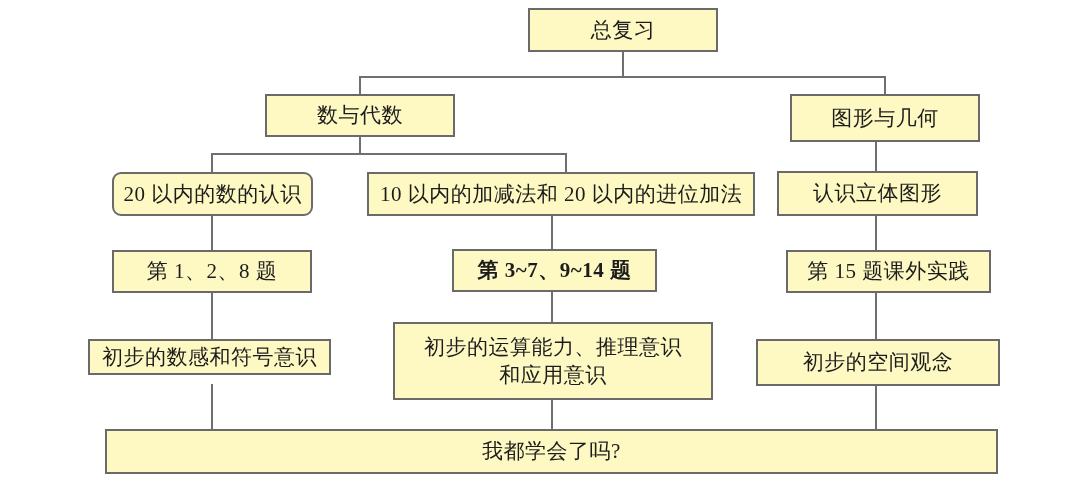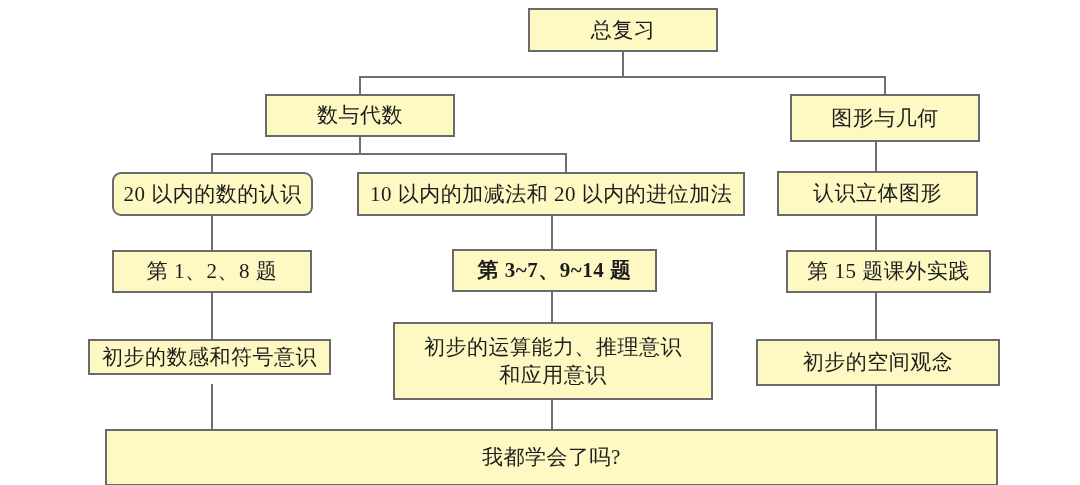--- a/index.html
+++ b/index.html
@@ -35,29 +35,29 @@
 
   .vline, .hline { position: absolute; background: var(--line); z-index: 1; }
   .vline { width: 2px; }
   .hline { height: 2px; }
 
   
   .b-review  { left: 528px; top: 8px;   width: 190px; height: 44px; }
   .b-na      { left: 265px; top: 94px;  width: 190px; height: 43px; }
   .b-geo     { left: 790px; top: 94px;  width: 190px; height: 48px; }
   .b-n20     { left: 112px; top: 172px; width: 201px; height: 44px; border-radius: 9px; }
-  .b-add     { left: 357px; top: 172px; width: 388px; height: 44px; }
+  .b-add     { left: 367px; top: 172px; width: 388px; height: 44px; }
   .b-solid   { left: 777px; top: 171px; width: 201px; height: 45px; }
   .b-q128    { left: 112px; top: 250px; width: 200px; height: 43px; }
   .b-q37     { left: 452px; top: 249px; width: 205px; height: 43px; font-weight: bold; }
   .b-q15     { left: 775px; top: 250px; width: 205px; height: 43px; margin-left: 11px; }
   .b-sense   { left: 88px;  top: 339px; width: 243px; height: 36px; }
   .b-oper    { left: 393px; top: 322px; width: 320px; height: 78px; }
   .b-spatial { left: 756px; top: 339px; width: 244px; height: 47px; }
-  .b-summary { left: 105px; top: 429px; width: 893px; height: 57px; text-align: right; }
+  .b-summary { left: 105px; top: 429px; width: 893px; height: 45px; text-align: right; }
 
   
   .c-root-v   { left: 622px; top: 52px;  height: 26px; }
   .c-split1-h { left: 359px; top: 76px;  width: 527px; }
   .c-split1-l { left: 359px; top: 76px;  height: 19px; }
   .c-split1-r { left: 884px; top: 76px;  height: 19px; }
   .c-na-v     { left: 359px; top: 136px; height: 19px; }
   .c-split2-h { left: 211px; top: 153px; width: 356px; }
   .c-split2-l { left: 211px; top: 153px; height: 20px; }
   .c-split2-r { left: 565px; top: 153px; height: 20px; }

